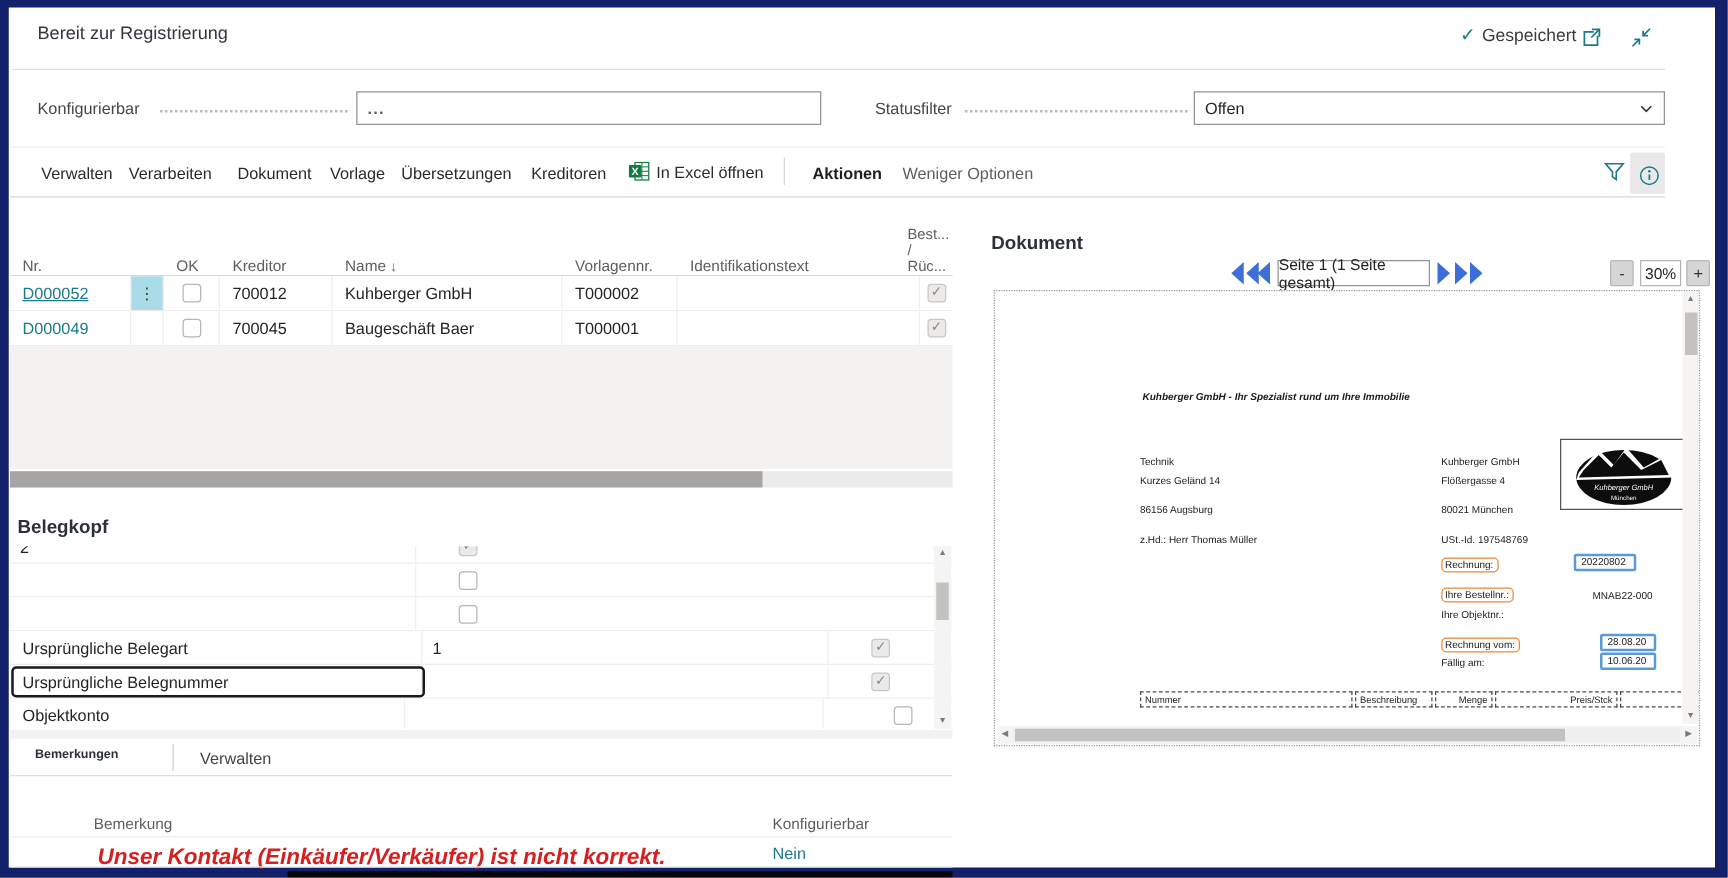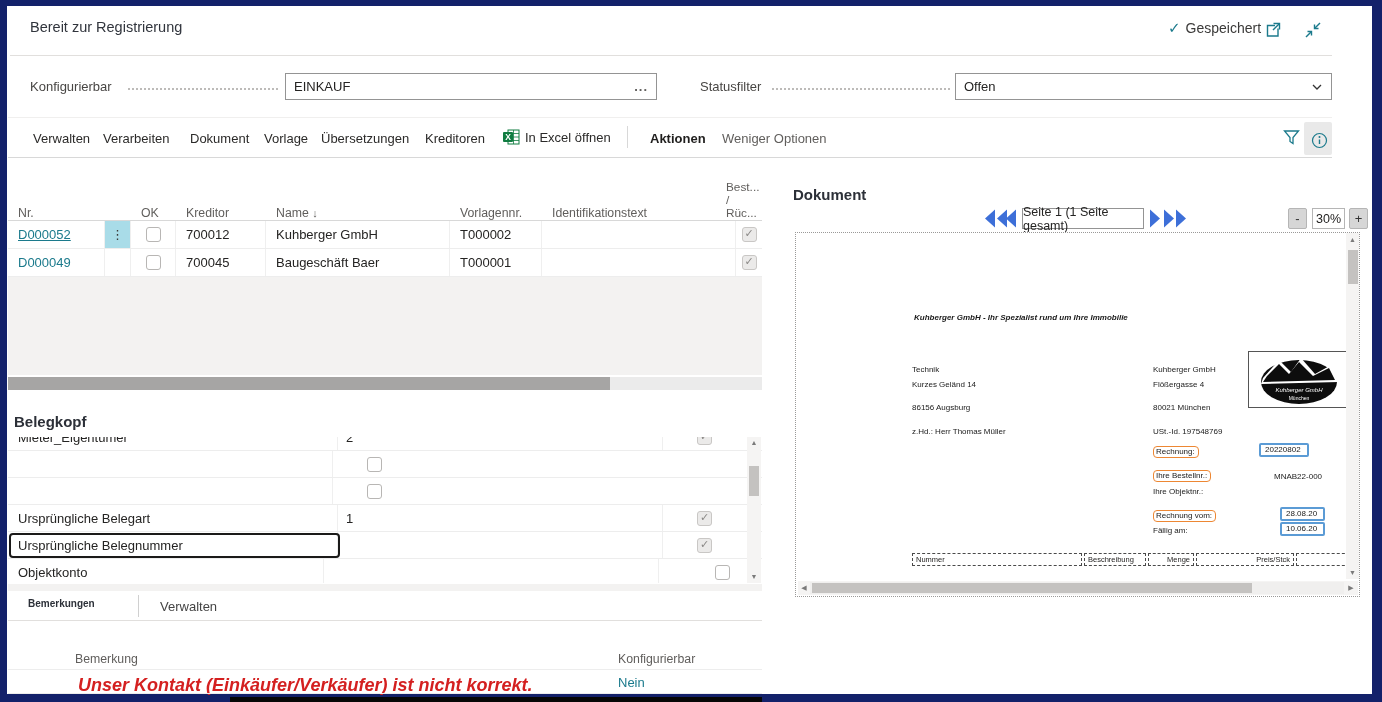--- a/index.html
+++ b/index.html
@@ -107,21 +107,20 @@
           <path d="M2 16 L7.5 10.5"></path>
           <path d="M7.5 14.5 V10.5 H3.5"></path>
         </g>
       </svg>
   </div>
   <div class="abs hline" style="left:10px;top:55px;width:1322px;"></div>
 
   <div class="abs flabel" style="left:30px;top:79px;">Konfigurierbar</div>
   <div class="abs leader" style="left:128px;top:88px;width:150px;"></div>
   <div class="abs fld" style="left:285px;top:73px;width:372px;height:27px;">
-    <span class="grow">EINKAUF</span>
     <span class="dots">...</span>
   </div>
   <div class="abs flabel" style="left:700px;top:79px;">Statusfilter</div>
   <div class="abs leader" style="left:772px;top:88px;width:178px;"></div>
   <div class="abs fld" style="left:955px;top:73px;width:377px;height:27px;">
     <span class="grow">Offen</span>
     <span style="display:flex;">
         <svg width="12" height="12" viewBox="0 0 12 12">
           <path d="M2 4 L6 8 L10 4" stroke="#333" stroke-width="1.3" fill="none"></path>
         </svg>
@@ -213,21 +212,20 @@
       </div>
   </div>
   <div class="abs grayfill" style="left:8px;top:277px;width:754px;height:98px;"></div>
   <div class="abs sb-track-h" style="left:8px;top:377px;width:754px;height:13px;">
     <div class="sb-thumb-h" style="position:absolute;left:0;top:0;width:602px;height:13px;"></div>
   </div>
 
   <div class="abs sect-title" style="left:14px;top:413px;">Belegkopf</div>
   <div class="abs" style="left:8px;top:437px;width:754px;height:146px;overflow:hidden;">
     <div class="bk-row" style="height:26px;margin-top:-12px;">
-      <div class="bk-name">Mieter_Eigentümer</div>
       <div class="bk-val">2</div>
       <div class="bk-cb">
           <span class="cb checked"></span>
         </div>
     </div>
     <div class="bk-row" style="height:27px;">
       <div class="bk-val"></div>
       <div class="bk-cb">
           <span class="cb"></span>
         </div>

